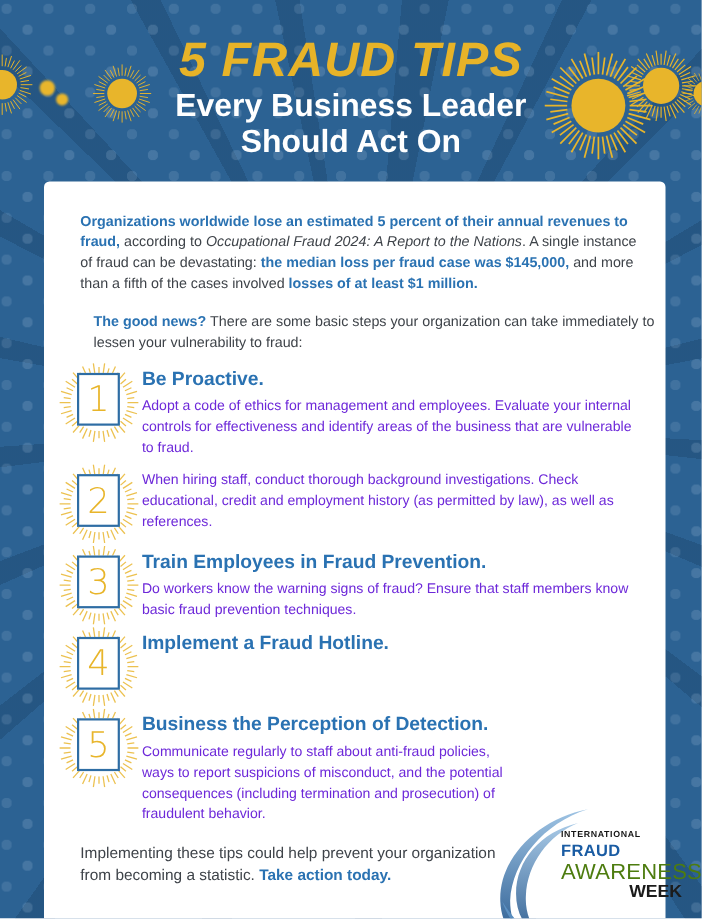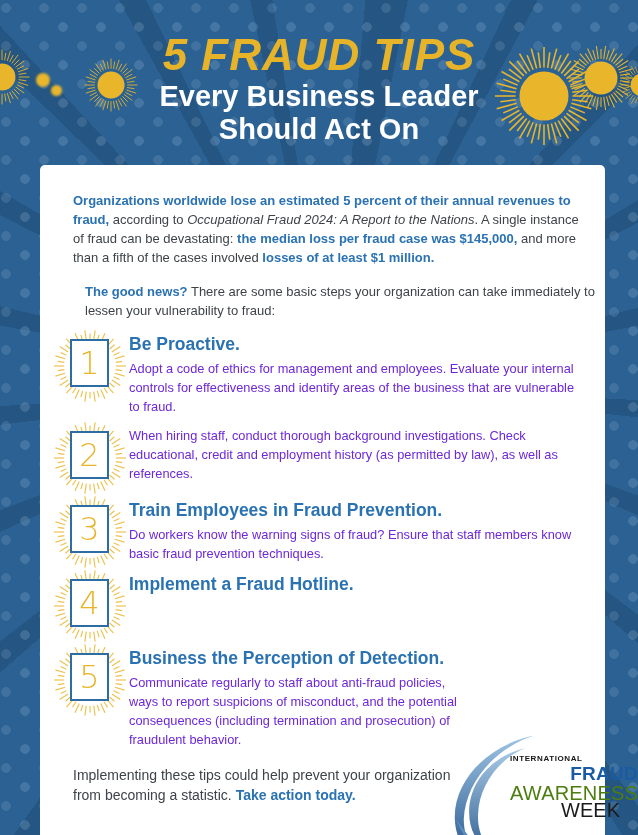--- a/index.html
+++ b/index.html
@@ -48,23 +48,23 @@
   .tip-title{margin:0 0 4px 0;font-size:17.5px;line-height:21px;font-weight:700;color:#2A72B2;}
   .tip-body{margin:0;max-width:466px;font-size:12.8px;line-height:19px;color:#6d28d9;}
   .tip-body.narrow{max-width:336px;}
   
   .closing{margin:16px 0 0 0;width:392px;font-size:14px;line-height:20px;color:#3E4349;}
   
   .logo{position:absolute;right:8px;bottom:2px;width:152px;height:150px;}
   .logo svg{position:absolute;inset:0;}
   .logo-text{position:absolute;left:37px;top:22px;margin-left:28px;}
   .logo-l1{font-size:8px;font-weight:700;letter-spacing:0.6px;color:#141414;line-height:9px;}
-  .logo-l2{font-size:19px;font-weight:700;color:#1A5CA3;line-height:21px;letter-spacing:0.3px;text-align:right;}
+  .logo-l2{font-size:15px;font-weight:700;color:#1A5CA3;line-height:21px;letter-spacing:0.3px;}
   .logo-l3{font-size:20px;font-weight:400;color:#4d7c0f;line-height:18px;letter-spacing:0.2px;}
-  .logo-l4{font-size:20px;font-weight:400;color:#1B1B1B;line-height:17px;text-align:right;width:110px;}
+  .logo-l4{font-size:16px;font-weight:700;color:#1B1B1B;line-height:17px;text-align:right;width:110px;}
 </style>
 </head>
 <body>
 
 <div class="page">
 
   <svg class="burst" style="left:-26px;top:49px;width:56px;height:56px" viewBox="0 0 100 100">
       <circle cx="50" cy="50" r="24" fill="#E8B52B"></circle>
       <line x1="80" y1="50" x2="99" y2="50" stroke="#E8B52B" stroke-width="1.6"></line>
       <line x1="79.63065021785414" y1="54.69303395120693" x2="93.45828698618607" y2="56.88311646177016" stroke="#E8B52B" stroke-width="1.6"></line>

